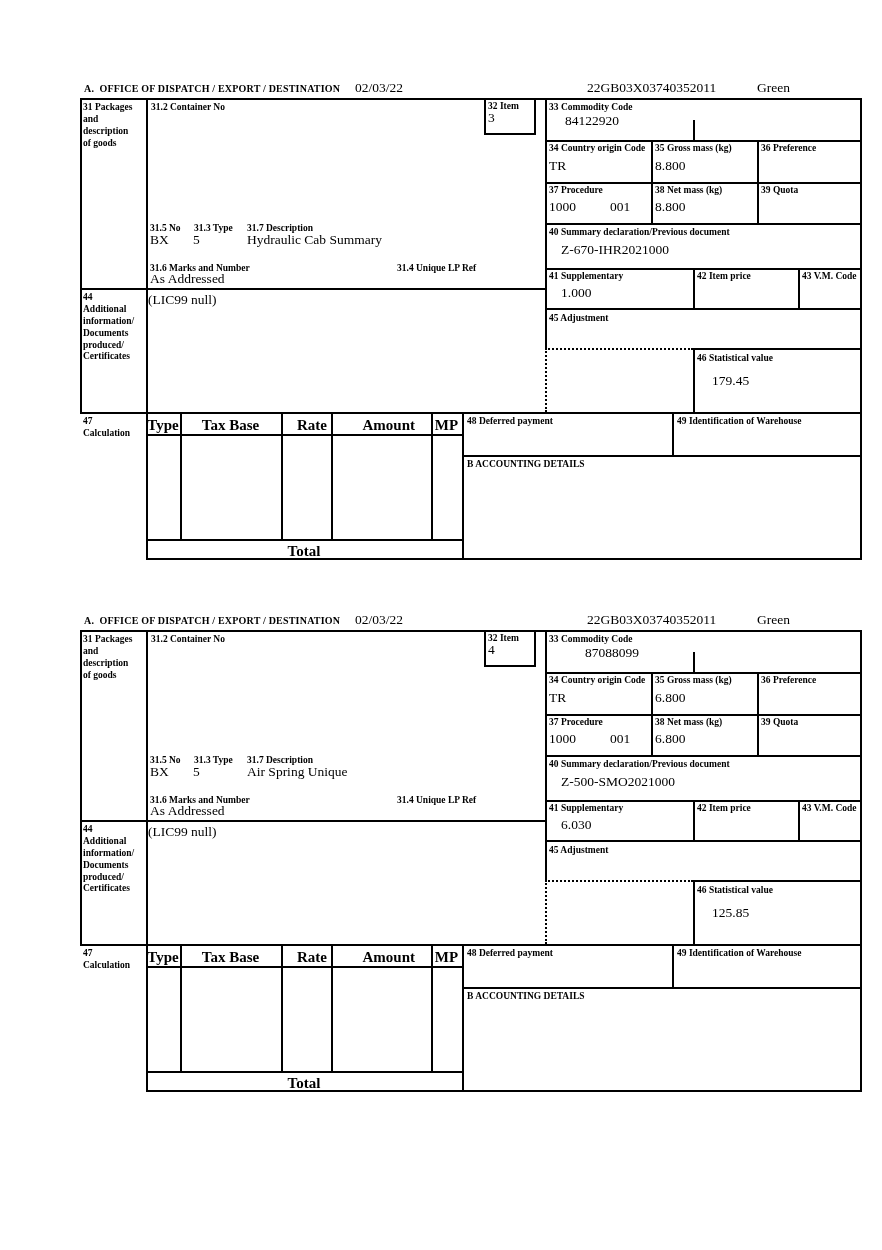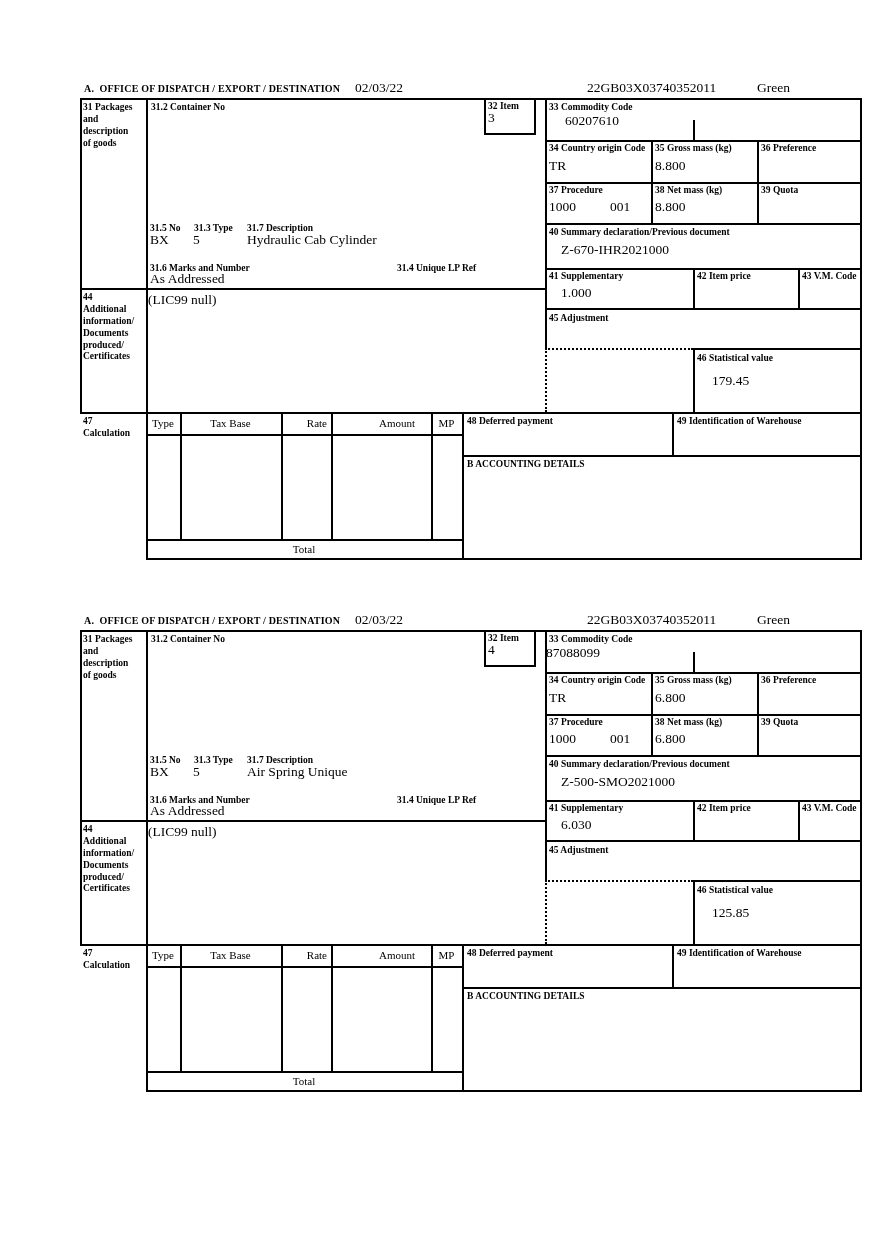--- a/index.html
+++ b/index.html
@@ -8,21 +8,21 @@
   .form { position:absolute; left:80px; width:782px; height:478px; }
   .hl  { position:absolute; height:2px; background:#000; }
   .vl  { position:absolute; width:2px;  background:#000; }
   .hld { position:absolute; height:0; border-top:2px dotted #000; }
   .vld { position:absolute; width:0;  border-left:2px dotted #000; }
   .lbl { position:absolute; font-weight:bold; font-size:9.5px; line-height:1.25; white-space:nowrap; }
   .pre { white-space:pre-line; }
   .val { position:absolute; font-size:13.5px; line-height:1.1; white-space:nowrap; }
   .hdr-office { position:absolute; font-weight:bold; font-size:10px; white-space:pre; letter-spacing:.2px; }
   .hdr-val { position:absolute; font-size:13.5px; white-space:nowrap; }
-  .cell { position:absolute; font-weight:normal; font-size:11px; }
+  .cell { position:absolute; font-weight:bold; font-size:15px; }
   .tc { text-align:center; } .tr { text-align:right; }
 </style>
 </head>
 <body>
 
 <div id="page">
   <div class="form" style="top: 82px;">
 
     <div class="hdr-office" style="left:4px; top:1px;">A.  OFFICE OF DISPATCH / EXPORT / DESTINATION</div>
     <div class="hdr-val" style="left:275px; top:-2px;">02/03/22</div>
@@ -79,29 +79,29 @@
 Calculation</div>
 
     <div class="lbl" style="left:71px; top:20px;">31.2 Container No</div>
     <div class="lbl" style="left:408px; top:19px;">32 Item</div>
     <div class="val" style="left:408px; top:29px;">3</div>
     <div class="lbl" style="left:70px; top:141px;">31.5 No</div>
     <div class="lbl" style="left:114px; top:141px;">31.3 Type</div>
     <div class="lbl" style="left:167px; top:141px;">31.7 Description</div>
     <div class="val" style="left:70px; top:151px;">BX</div>
     <div class="val" style="left:113px; top:151px;">5</div>
-    <div class="val" style="left:167px; top:151px;">Hydraulic Cab Cylinder</div>
+    <div class="val" style="left:167px; top:151px;">Hydraulic Cab Summary</div>
     <div class="lbl" style="left:70px; top:181px;">31.6 Marks and Number</div>
     <div class="lbl" style="left:317px; top:181px;">31.4 Unique LP Ref</div>
     <div class="val" style="left:70px; top:190px;">As Addressed</div>
 
     <div class="val" style="left:68px; top:211px;">(LIC99 null)</div>
 
     <div class="lbl" style="left:469px; top:20px;">33 Commodity Code</div>
-    <div class="val" style="left:485px; top:32px;">60207610</div>
+    <div class="val" style="left:485px; top:32px;">84122920</div>
     <div class="lbl" style="left:469px; top:61px;">34 Country origin Code</div>
     <div class="val" style="left:469px; top:77px;">TR</div>
     <div class="lbl" style="left:575px; top:61px;">35 Gross mass (kg)</div>
     <div class="val" style="left:575px; top:77px;">8.800</div>
     <div class="lbl" style="left:681px; top:61px;">36 Preference</div>
     <div class="lbl" style="left:469px; top:103px;">37 Procedure</div>
     <div class="val" style="left:469px; top:118px;">1000</div>
     <div class="val" style="left:530px; top:118px;">001</div>
     <div class="lbl" style="left:575px; top:103px;">38 Net mass (kg)</div>
     <div class="val" style="left:575px; top:118px;">8.800</div>
@@ -193,21 +193,21 @@
     <div class="val" style="left:70px; top:151px;">BX</div>
     <div class="val" style="left:113px; top:151px;">5</div>
     <div class="val" style="left:167px; top:151px;">Air Spring Unique</div>
     <div class="lbl" style="left:70px; top:181px;">31.6 Marks and Number</div>
     <div class="lbl" style="left:317px; top:181px;">31.4 Unique LP Ref</div>
     <div class="val" style="left:70px; top:190px;">As Addressed</div>
 
     <div class="val" style="left:68px; top:211px;">(LIC99 null)</div>
 
     <div class="lbl" style="left:469px; top:20px;">33 Commodity Code</div>
-    <div class="val" style="left:466px; top:32px;text-align:right;">87088099</div>
+    <div class="val" style="left:505px; top:32px;text-align:right;">87088099</div>
     <div class="lbl" style="left:469px; top:61px;">34 Country origin Code</div>
     <div class="val" style="left:469px; top:77px;">TR</div>
     <div class="lbl" style="left:575px; top:61px;">35 Gross mass (kg)</div>
     <div class="val" style="left:575px; top:77px;">6.800</div>
     <div class="lbl" style="left:681px; top:61px;">36 Preference</div>
     <div class="lbl" style="left:469px; top:103px;">37 Procedure</div>
     <div class="val" style="left:469px; top:118px;">1000</div>
     <div class="val" style="left:530px; top:118px;">001</div>
     <div class="lbl" style="left:575px; top:103px;">38 Net mass (kg)</div>
     <div class="val" style="left:575px; top:118px;">6.800</div>

